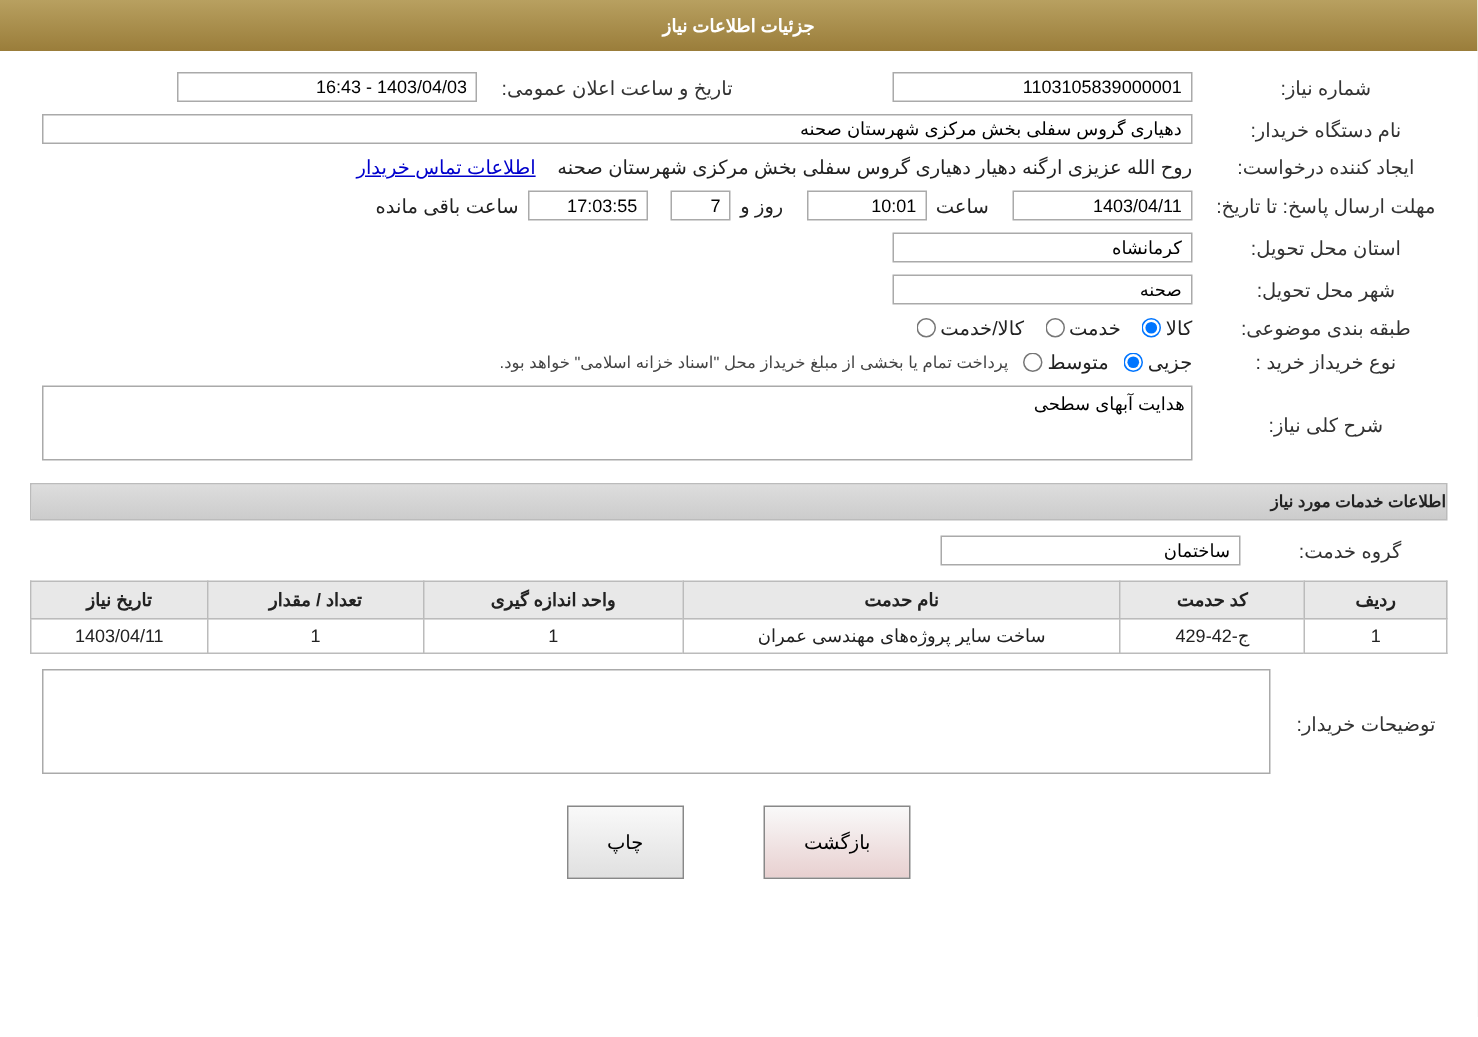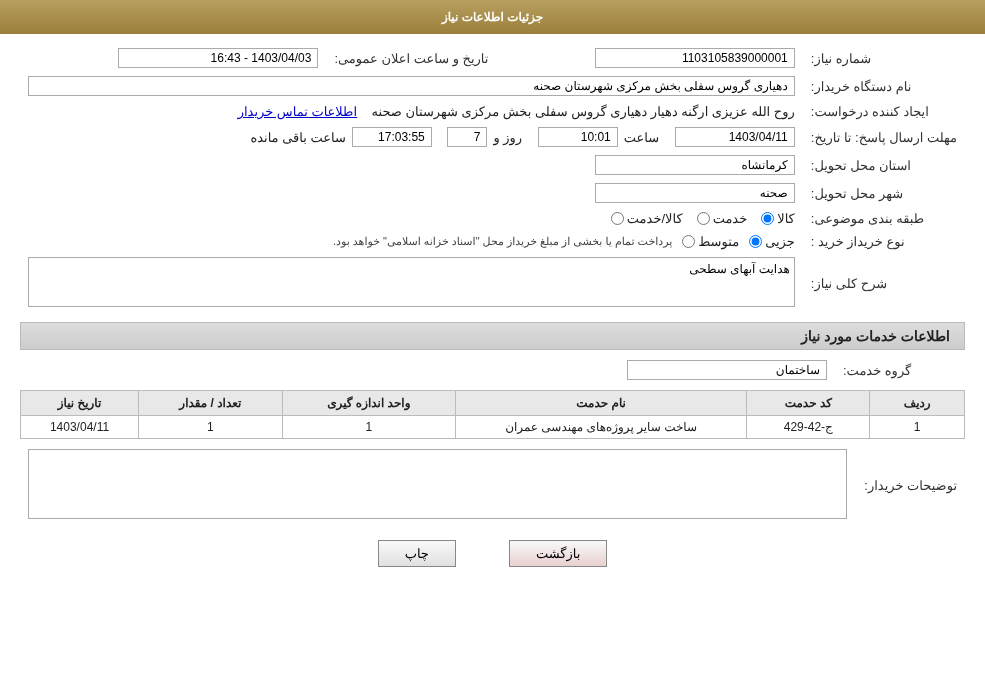--- a/index.html
+++ b/index.html
@@ -30,21 +30,21 @@
     .info-table {
       width: 100%;
       border-collapse: collapse;
       margin-bottom: 6px;
     }
     .info-table td {
       padding: 4px 8px;
       vertical-align: middle;
     }
     .label-cell {
-      text-align: left;
+      text-align: center;
       white-space: nowrap;
       font-weight: normal;
       color: #333;
       width: 130px;
     }
     .value-cell {
       text-align: right;
     }
     .input-box {
       border: 1px solid #aaa;
@@ -72,23 +72,23 @@
     }
     .radio-label {
       display: flex;
       align-items: center;
       gap: 3px;
       direction: rtl;
     }
     .section-header {
       background: linear-gradient(to bottom, #ddd, #ccc);
       border: 1px solid #bbb;
-      padding: 5px 14px;
+      padding: 5px 0;
       font-weight: bold;
-      font-size: 14px;
+      font-size: 11px;
       margin: 8px 0 6px 0;
       text-align: right;
     }
     .service-table {
       width: 100%;
       border-collapse: collapse;
       margin: 6px 0;
       font-size: 12px;
     }
     .service-table th {
@@ -117,21 +117,21 @@
       padding: 4px;
     }
     .buttons-row {
       display: flex;
       justify-content: center;
       gap: 14px;
       margin: 14px 0;
       direction: rtl;
     }
     .btn {
-      padding: 5px 26px;
+      padding: 16px 26px;
       font-size: 13px;
       font-family: Tahoma, Arial, sans-serif;
       border: 1px solid #888;
       cursor: pointer;
       background: linear-gradient(to bottom, #f5f5f5, #ddd);
     }
     .btn-print {
       background: linear-gradient(to bottom, #f9f9f9, #e0e0e0);
     }
     .btn-back {

